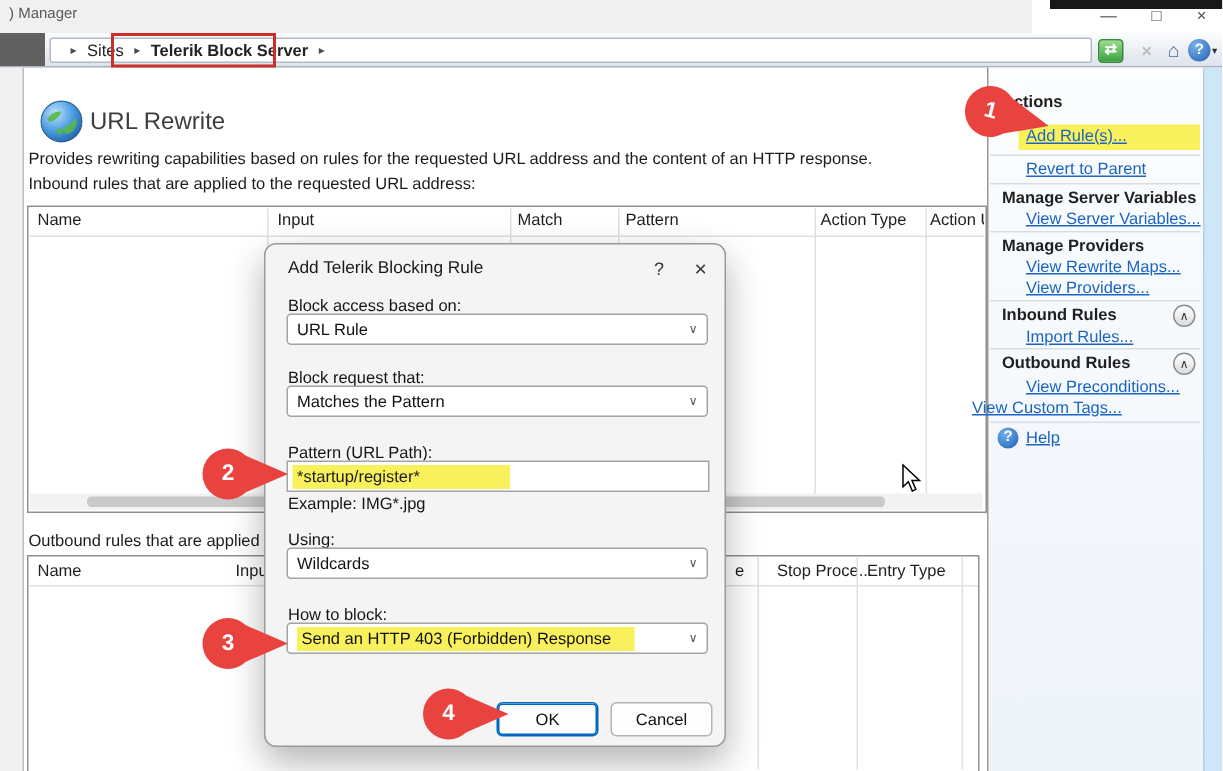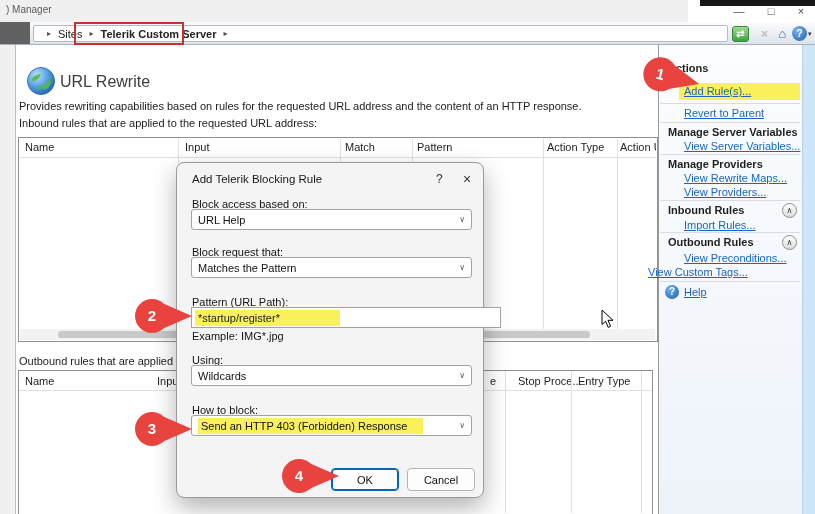--- a/index.html
+++ b/index.html
@@ -68,21 +68,21 @@
           border:1px solid #9a9a9a;border-radius:8px;box-shadow:0 10px 24px rgba(0,0,0,.30);
           z-index:50;box-sizing:border-box;}
   .dtitle{left:15px;top:10px;font-size:11.5px;color:#191919;}
   .dglyph{font-size:12px;color:#333;}
   .dlabel{left:15px;font-size:11px;color:#151515;white-space:nowrap;}
   .combo{left:14px;width:281px;height:21px;background:#fff;border:1px solid #a3a3a3;border-radius:3px;
          box-sizing:border-box;display:flex;align-items:center;justify-content:space-between;
          padding:0 6px;font-size:11px;color:#111;}
   .combo .ct{white-space:nowrap;overflow:hidden;}
   .combo .ch{font-size:8px;color:#555;margin-left:4px;flex:none;}
-  .tinput{left:14px;width:310px;height:21px;background:#fff;border:1px solid #a3a3a3;
+  .tinput{left:14px;width:282px;height:21px;background:#fff;border:1px solid #a3a3a3;
           box-sizing:border-box;display:flex;align-items:center;padding:0 3px;font-size:11px;}
   .hl{background:#f8f15c;padding:2px 0 2px 3px;white-space:nowrap;}
   .pad60{padding-right:60px;}
   .pad16{padding-right:16px;}
   .btn{height:23px;width:68px;box-sizing:border-box;border-radius:4px;font-size:11px;color:#111;
        display:flex;align-items:center;justify-content:center;background:#fdfdfd;}
   .btn.default{border:1px solid #0067c0;box-shadow:inset 0 0 0 1px #0067c0;}
   .btn.normal{border:1px solid #b3b3b3;}
 
   
@@ -105,21 +105,21 @@
     <div class="ab win-btn" style="left:758px">□</div>
     <div class="ab win-btn" style="left:788px">×</div>
   </div>
 
   <div class="ab toolbar">
     <div class="ab tb-dark"></div>
     <div class="ab crumbbox">
       <span class="crumb-arrow">▸</span>
       <span class="crumb">Sites</span>
       <span class="crumb-arrow">▸</span>
-      <span class="crumb site">Telerik Custom Server</span>
+      <span class="crumb site">Telerik Block Server</span>
       <span class="crumb-arrow">▸</span>
     </div>
     <div class="ab redbox"></div>
     <div class="ab tb-ic ic-sync">⇄</div>
     <div class="ab tb-ic ic-stop">×</div>
     <div class="ab tb-ic ic-home">⌂</div>
     <div class="ab tb-ic ic-help">?</div>
     <div class="ab ic-hdrop">▾</div>
   </div>
 
@@ -199,21 +199,21 @@
   <div class="ab helpdot">?</div>
   <span class="ab alink" style="left:684px;top:286px">Help</span>
 
   <div class="ab dialog">
     <span class="ab dtitle">Add Telerik Blocking Rule</span>
     <span class="ab dglyph" style="left:259px;top:9px">?</span>
     <span class="ab dglyph" style="left:286px;top:8px;font-size:14px">×</span>
 
     <span class="ab dlabel" style="top:35px">Block access based on:</span>
     <div class="ab combo" style="top:46px">
-      <span class="ct">URL Help</span>
+      <span class="ct">URL Rule</span>
       <span class="ch">∨</span>
     </div>
 
     <span class="ab dlabel" style="top:83px">Block request that:</span>
     <div class="ab combo" style="top:94px">
       <span class="ct">Matches the Pattern</span>
       <span class="ch">∨</span>
     </div>
 
     <span class="ab dlabel" style="top:133px">Pattern (URL Path):</span>

